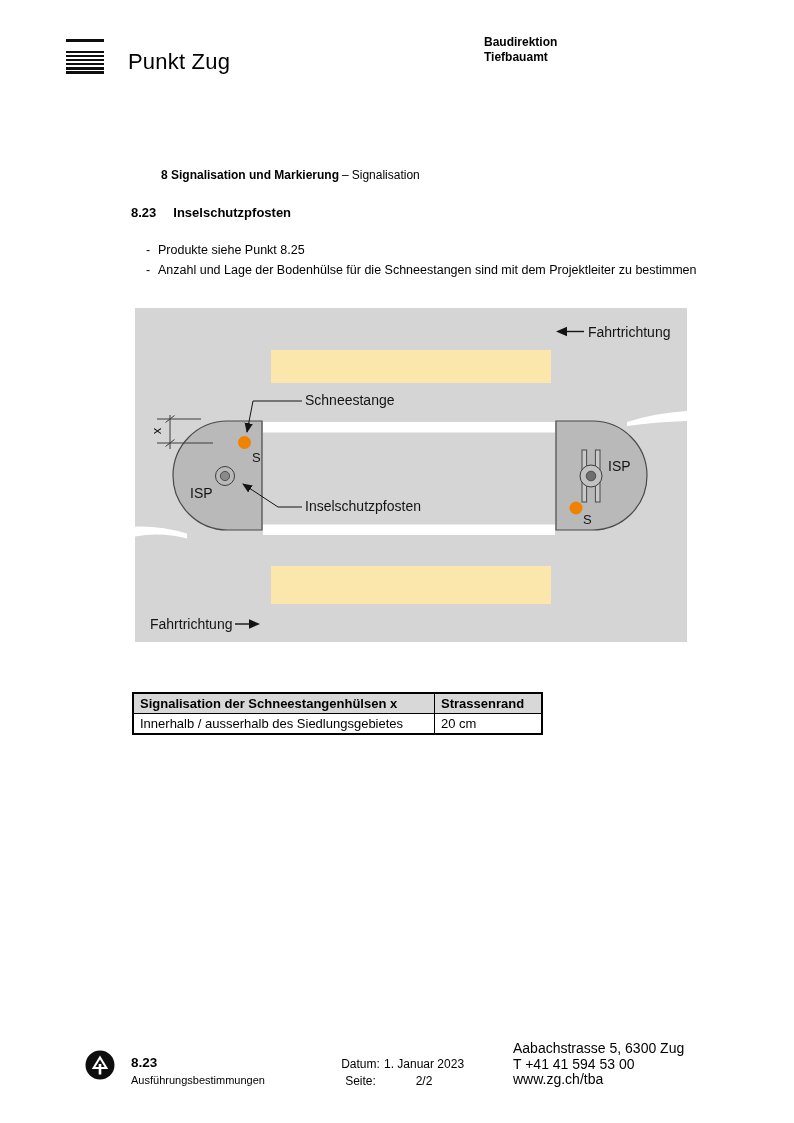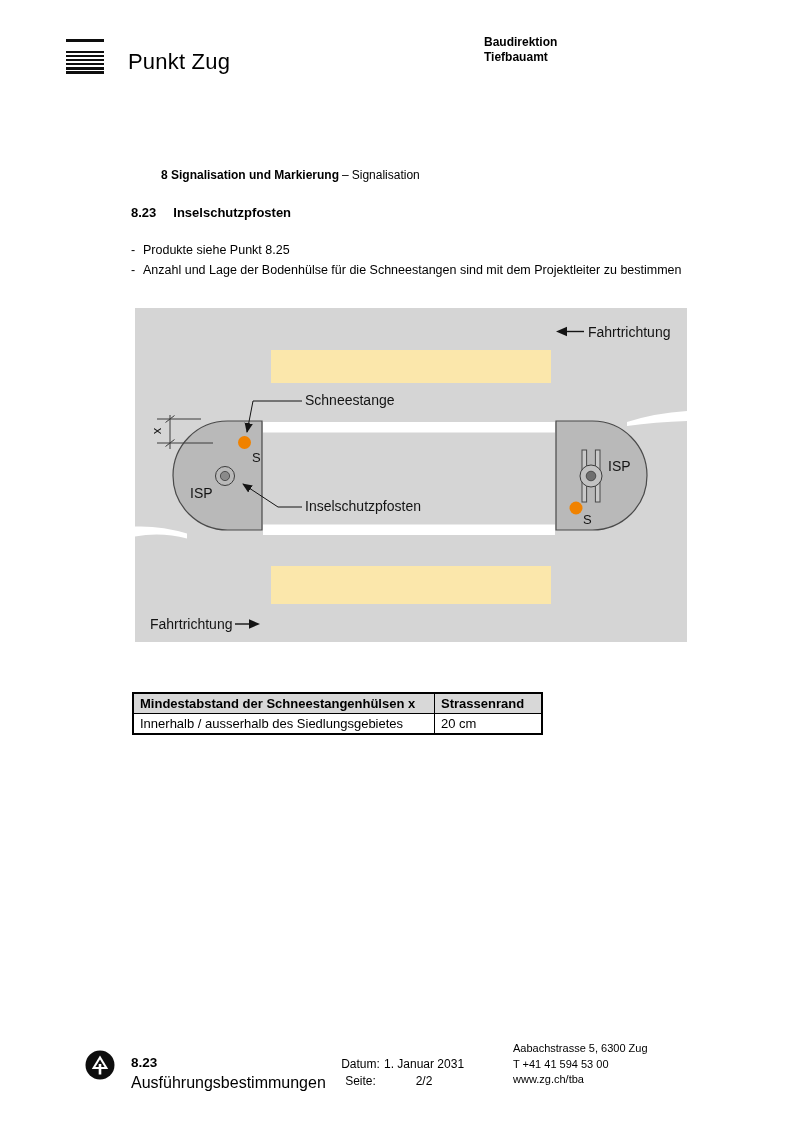--- a/index.html
+++ b/index.html
@@ -12,44 +12,44 @@
   .flag-stripe{height:2.3px;background:#0e0e0e;margin-bottom:1.9px;}
   .brand{position:absolute;left:128px;top:49px;font-size:22px;letter-spacing:.2px;}
   .org{position:absolute;left:484px;top:35px;font-size:12px;font-weight:bold;line-height:15px;}
 
   
   .breadcrumb{position:absolute;left:131px;top:168px;font-size:12px;white-space:nowrap;margin-left:30px;}
   .breadcrumb .bold{font-weight:bold;}
   .breadcrumb .sep{margin:0 3px;}
   .doc-title{position:absolute;left:131px;top:205px;font-size:13px;font-weight:bold;white-space:nowrap;}
   .doc-title .num{display:inline-block;margin-right:17px;}
-  .bullets{position:absolute;left:131px;top:241px;font-size:12.5px;line-height:19.5px;white-space:nowrap;}
+  .bullets{position:absolute;left:146px;top:241px;font-size:12.5px;line-height:19.5px;white-space:nowrap;}
   .bullet-line .dash{display:inline-block;width:12px;}
 
   
   .diagram{position:absolute;left:135px;top:308px;width:552px;height:334px;}
   .diagram svg{display:block;}
   .diagram text{font-family:"Liberation Sans",sans-serif;font-size:14px;fill:#141414;}
   .diagram .small{font-size:13px;}
 
   
   .spec-table{position:absolute;left:132px;top:692px;border-collapse:collapse;font-size:13px;
               border:2px solid #000;}
   .spec-table th,.spec-table td{border:1px solid #000;padding:1.5px 6px;height:16px;white-space:nowrap;}
   .spec-table th{background:#d8d8d8;font-weight:bold;text-align:left;}
   .spec-table .c1{width:288px;}
   .spec-table .c2{width:94px;}
 
   
   .f-logo{position:absolute;left:84px;top:1049px;width:32px;height:32px;}
   .f-num{position:absolute;left:131px;top:1055px;font-size:13.5px;font-weight:bold;}
-  .f-name{position:absolute;left:131px;top:1074px;font-size:16px;}
+  .f-name{position:absolute;left:131px;top:1074px;font-size:11px;}
   .f-meta{position:absolute;left:337px;top:1056px;font-size:12px;line-height:16.5px;
           display:grid;grid-template-columns:47px auto;text-align:center;}
-  .f-contact{position:absolute;left:513px;top:1041px;font-size:11px;line-height:15.5px;}
+  .f-contact{position:absolute;left:513px;top:1041px;font-size:14px;line-height:15.5px;}
 </style>
 </head>
 <body>
 
 <div class="page">
 
   <div class="flag">
     <div class="flag-top"></div>
     <div class="flag-stripe"></div>
     <div class="flag-stripe"></div>
@@ -145,21 +145,21 @@
       <g>
         <line x1="100" y1="316" x2="117" y2="316" stroke="#141414" stroke-width="1.4"></line>
         <polygon points="125,316 114,311.3 114,320.7" fill="#141414"></polygon>
       </g>
     </svg>
   </div>
 
   <table class="spec-table">
     <thead>
       <tr>
-        <th class="c1">Mindestabstand der Schneestangenhülsen x</th>
+        <th class="c1">Signalisation der Schneestangenhülsen x</th>
         <th class="c2">Strassenrand</th>
       </tr>
     </thead>
     <tbody>
       <tr>
         <td class="c1">Innerhalb / ausserhalb des Siedlungsgebietes</td>
         <td class="c2">20 cm</td>
       </tr>
     </tbody>
   </table>
@@ -168,21 +168,21 @@
     <circle cx="16" cy="16" r="14.5" fill="#0e0e0e"></circle>
     <polygon points="16,6.5 7.8,20 24.2,20" fill="#ffffff"></polygon>
     <polygon points="16,10.5 11.4,18 20.6,18" fill="#0e0e0e"></polygon>
     <rect x="14.7" y="15" width="2.6" height="10.5" fill="#ffffff"></rect>
   </svg>
   <div class="f-num">8.23</div>
   <div class="f-name">Ausführungsbestimmungen</div>
 
   <div class="f-meta">
     <span>Datum:</span>
-    <span>1. Januar 2031</span>
+    <span>1. Januar 2023</span>
     <span>Seite:</span>
     <span>2/2</span>
   </div>
 
   <div class="f-contact">
     <div>Aabachstrasse 5, 6300 Zug</div>
     <div>T +41 41 594 53 00</div>
     <div>www.zg.ch/tba</div>
   </div>
 

